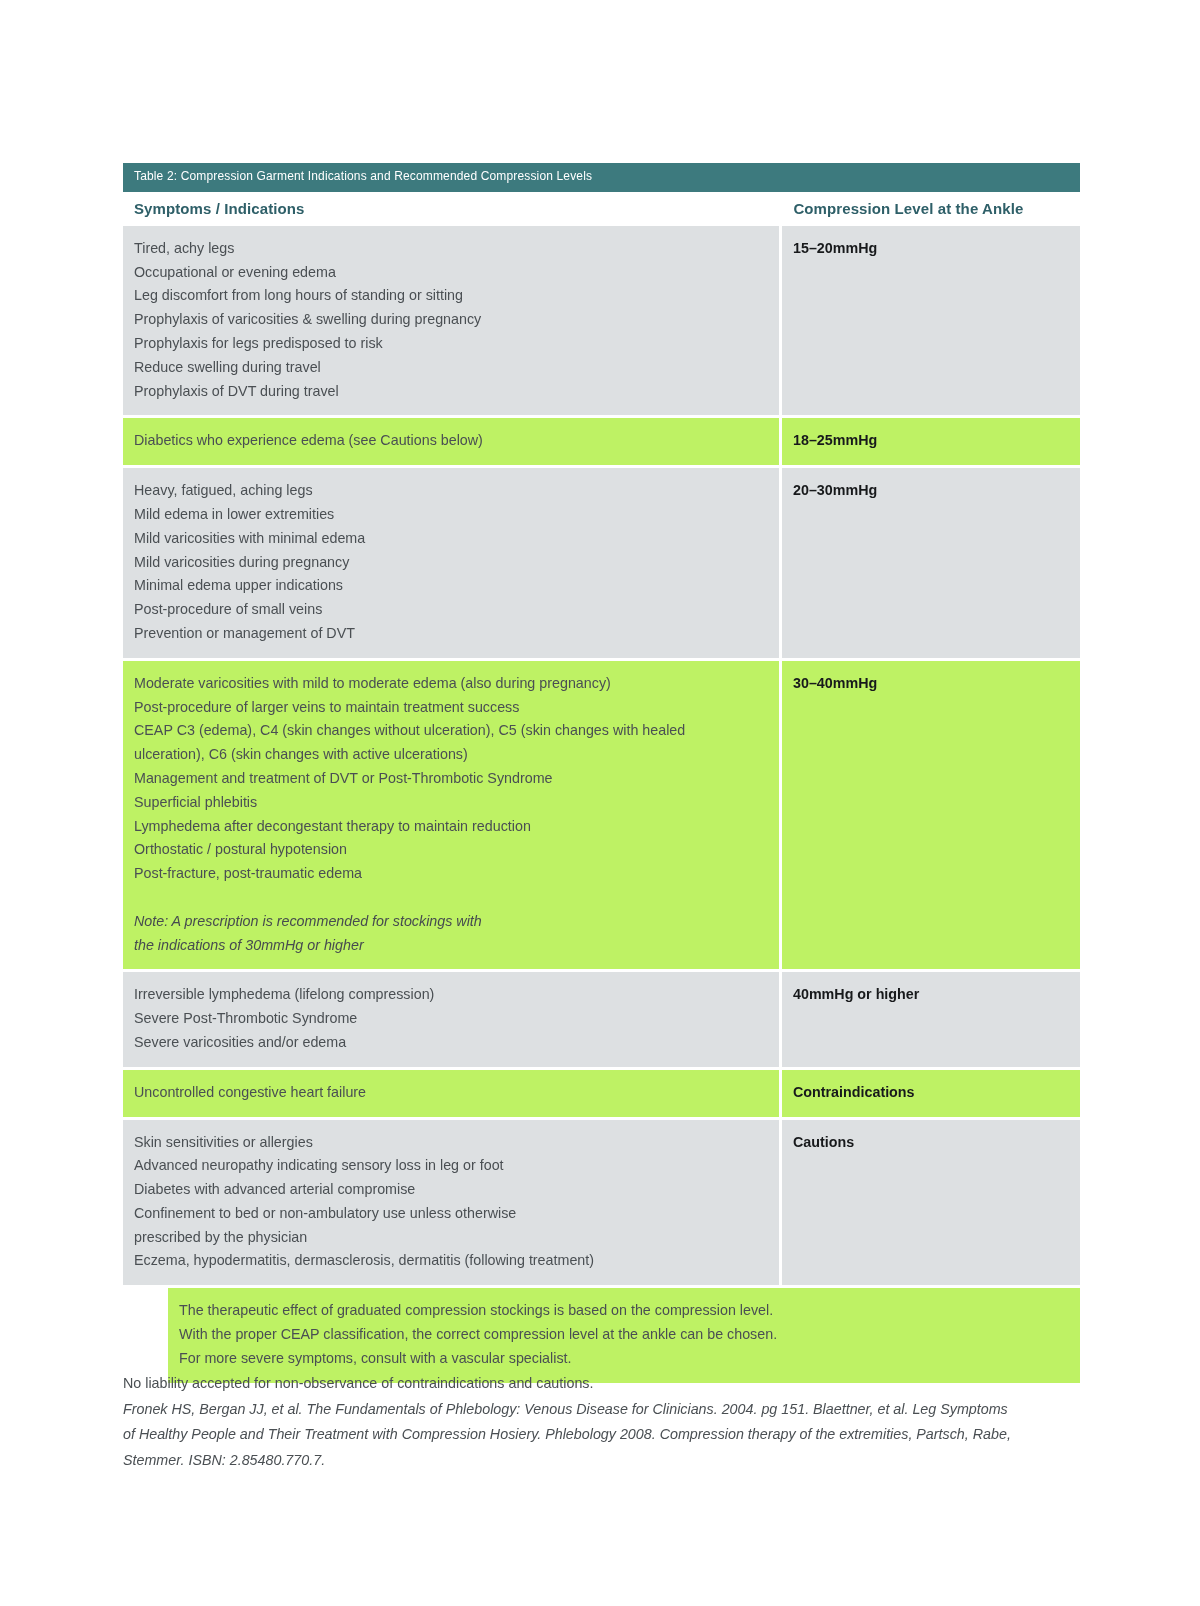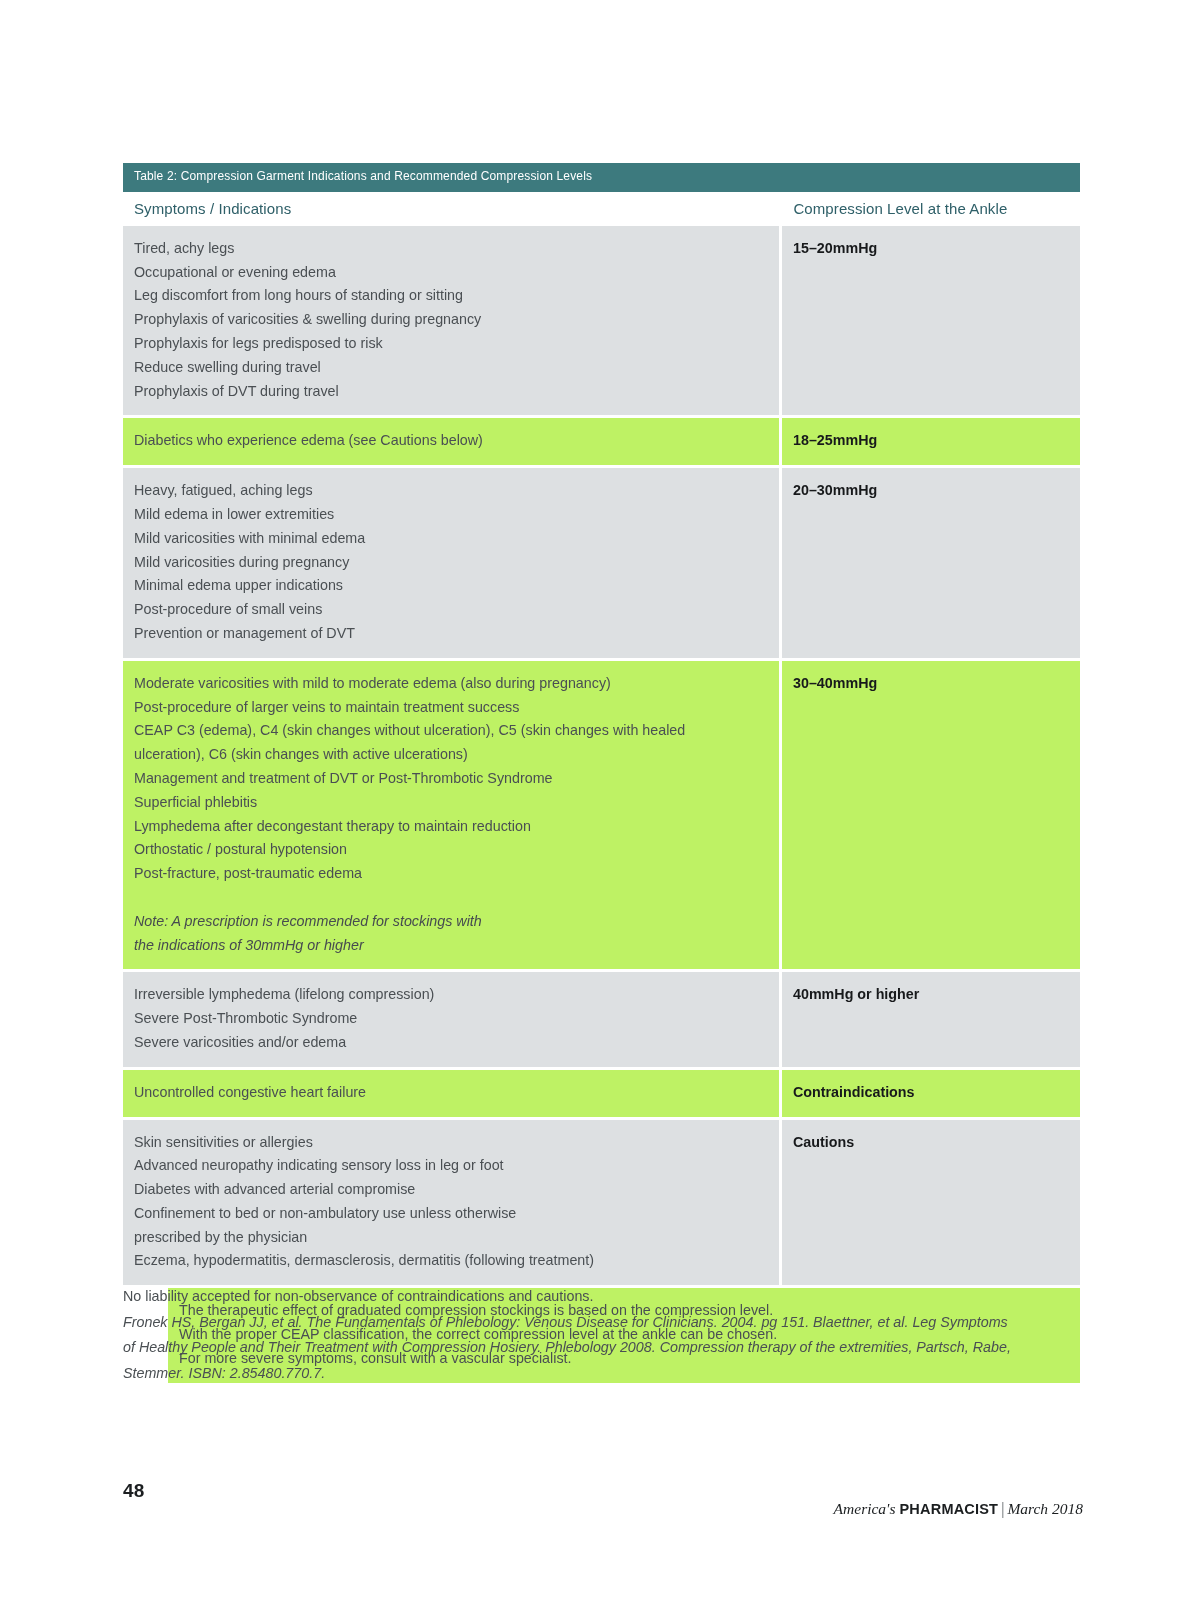--- a/index.html
+++ b/index.html
@@ -42,21 +42,21 @@
   }
 
   .col-head-row {
     display: flex;
     background: #ffffff;
     padding: 8px 0 9px 0;
   }
   .col-head {
     color: #2e5f68;
     font-size: 15px;
-    font-weight: normal;
+    font-weight: bold;
     letter-spacing: 0.1px;
   }
   .col-head.left  { width: 656px; padding-left: 11px; }
   .col-head.right { width: 290px; padding-left: 11px; }
 
   .rows { display: block; }
 
   .trow {
     display: flex;
     align-items: stretch;
@@ -103,21 +103,21 @@
   .trow.full .cell.sym {
     width: 1120px;
     margin-right: 0;
     margin-left: 45px;
   }
 
   
   .notes {
     position: absolute;
     left: 123px;
-    top: 1284px;
+    top: 1371px;
     width: 960px;
   }
   .notes .nline {
     font-size: 14.3px;
     line-height: 25.5px;
     color: #4a4f53;
     white-space: pre;
   }
   .notes .nline.cite {
     font-style: italic;
@@ -276,20 +276,14 @@
 
   <div class="notes">
     <div class="nline">No liability accepted for non-observance of contraindications and cautions.</div>
     <div id="citation-container">
         <div class="nline cite">Fronek HS, Bergan JJ, et al. The Fundamentals of Phlebology: Venous Disease for Clinicians. 2004. pg 151. Blaettner, et al. Leg Symptoms</div>
         <div class="nline cite">of Healthy People and Their Treatment with Compression Hosiery. Phlebology 2008. Compression therapy of the extremities, Partsch, Rabe,</div>
         <div class="nline cite">Stemmer. ISBN: 2.85480.770.7.</div>
       </div>
   </div>
 
-  <div class="footer">
-    <div class="page-num">48</div>
-    <div class="pub">
-      <span class="ital-serif">America's</span><span>&nbsp;</span><span class="brand">PHARMACIST</span><span class="sep">|</span><span class="ital-serif">March 2018</span>
-    </div>
-  </div>
 
 </div>
 
 </body></html>

